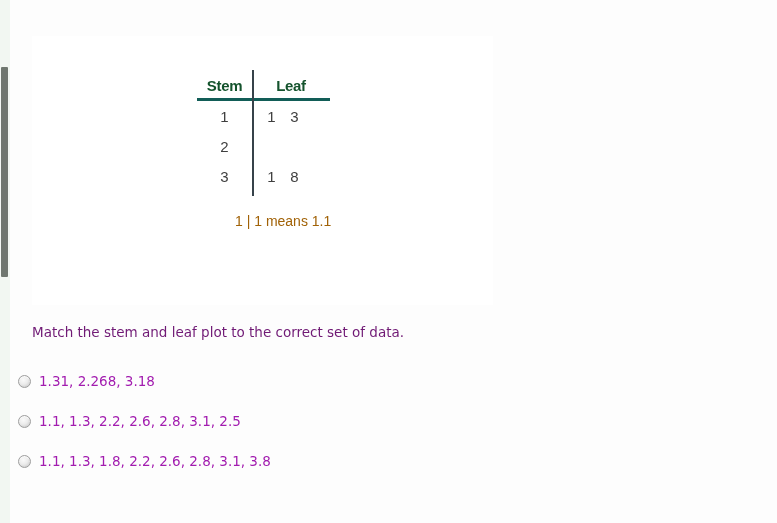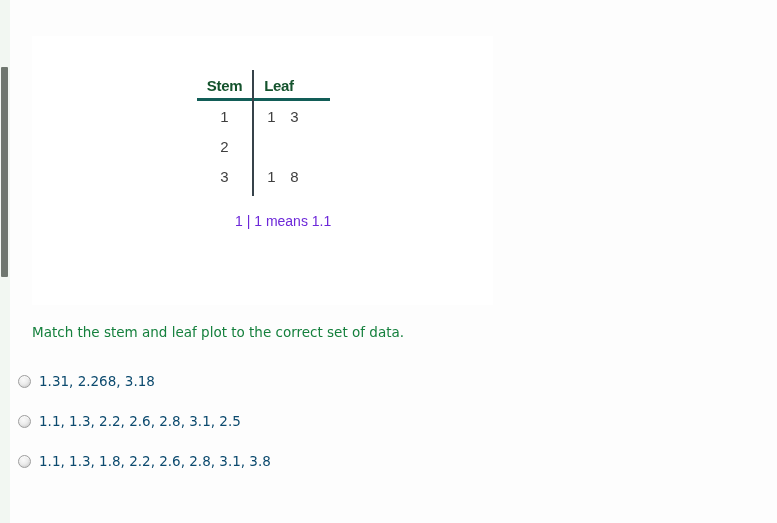--- a/index.html
+++ b/index.html
@@ -33,68 +33,68 @@
     background: #ffffff;
   }
   .plot { position: absolute; left: 0; top: 0; right: 0; bottom: 0; }
   .hdr {
     position: absolute; top: 41px; height: 18px; line-height: 18px;
     font-family: "Liberation Sans", sans-serif;
     font-weight: bold; font-size: 15px; letter-spacing: -0.3px;
     color: #14532d; text-align: center;
   }
   .stem-hdr { left: 165px; width: 55px; }
-  .leaf-hdr { left: 208px; width: 78px; text-align: center; }
+  .leaf-hdr { left: 220px; width: 78px; text-align: center; }
   .hrule {
     position: absolute; left: 165px; top: 62px;
     width: 133px; height: 3px; background: #125d57;
   }
   .vline {
     position: absolute; left: 220px; top: 34px;
     width: 2px; height: 126px; background: #36424a;
   }
   .rows {
     position: absolute; left: 165px; top: 66px;
     font-family: "Liberation Sans", sans-serif;
     font-size: 15px; color: #3f3f3f;
   }
   .row { display: flex; height: 30px; line-height: 30px; }
   .stem-val { display: inline-block; width: 55px; text-align: center; }
   .leaves { margin-left: 8px; white-space: nowrap; }
   .leaf-val { display: inline-block; width: 23px; text-align: center; }
   .key {
     position: absolute; left: 203px; top: 177px;
     font-family: "Liberation Sans", sans-serif;
-    font-size: 14px; color: #6d28d9; white-space: nowrap;
+    font-size: 14px; color: #a16207; white-space: nowrap;
   }
   
   .question {
     position: absolute; left: 32px; top: 324px;
-    font-size: 13.5px; color: #15803d; white-space: nowrap;
+    font-size: 13.5px; color: #701a75; white-space: nowrap;
   }
   .options {
     position: absolute; left: 18px; top: 371px;
   }
   .option {
     display: flex; align-items: center;
     height: 20px; margin-bottom: 20px;
     cursor: pointer;
   }
   .radio {
     flex: 0 0 auto;
     width: 13px; height: 13px;
     border-radius: 50%;
     border: 1px solid #9e9e9e;
     box-sizing: border-box;
     background: radial-gradient(circle at 40% 35%, #fafafa 0%, #ececec 45%, #d2d2d2 78%, #c6c6c6 100%);
     box-shadow: inset 0 1px 1px rgba(255,255,255,0.8);
   }
   .olabel {
     margin-left: 8px;
-    font-size: 13.5px; color: #0c4a6e; white-space: nowrap;
+    font-size: 13.5px; color: #a21caf; white-space: nowrap;
   }
 </style>
 </head>
 <body>
 
 <div class="stage">
 
   <div class="left-strip">
     <div class="thumb"></div>
   </div>

